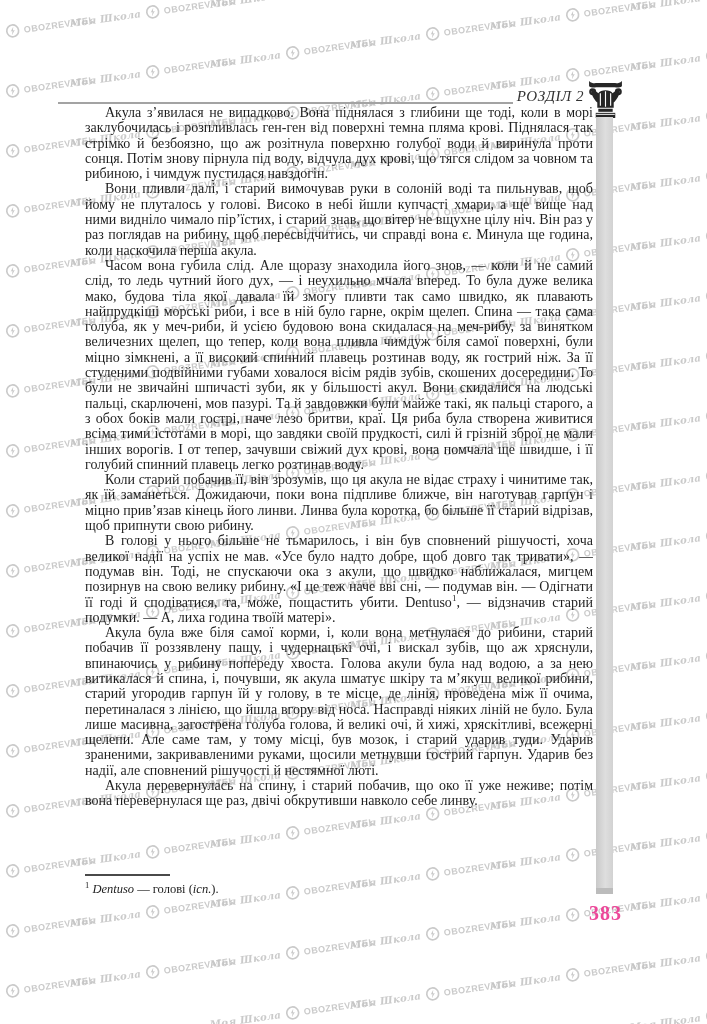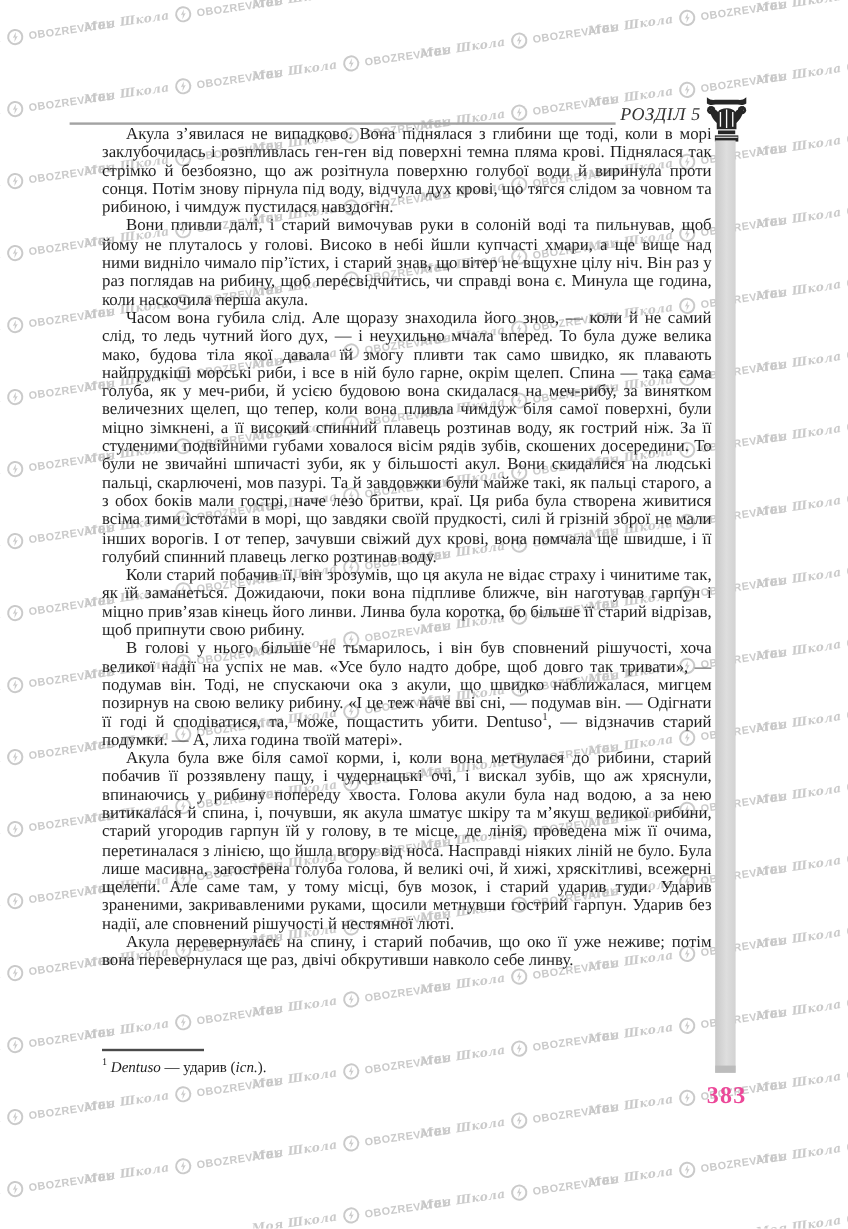--- a/index.html
+++ b/index.html
@@ -986,21 +986,21 @@
           <circle cx="10" cy="10" r="6.8" fill="#ffffff"></circle>
           <path d="M11.5 4.5 L7.3 10.6 L9.7 10.2 L8.2 15.5 L12.9 9.1 L10.4 9.6 Z" fill="currentColor"></path>
         </svg>
       </div>
     </div>
 
   <div class="content">
 
     <div class="header-rule"></div>
 
-    <div class="chapter-heading">РОЗДІЛ 5</div>
+    <div class="chapter-heading">РОЗДІЛ 2</div>
 
     <div class="ornament">
       <svg width="37" height="39" viewBox="0 0 36 38">
         <path fill="#262626" d="M2 1 C5 4 8 3 10 3 L26 3 C28 3 31 4 34 1 L34 6 C31 8 29 7 27 7 L9 7 C7 7 5 8 2 6 Z"></path>
         <circle cx="5.5" cy="11.5" r="3.4" fill="#262626"></circle>
         <circle cx="30.5" cy="11.5" r="3.4" fill="#262626"></circle>
         <circle cx="5.5" cy="11.5" r="1.1" fill="#ffffff"></circle>
         <circle cx="30.5" cy="11.5" r="1.1" fill="#ffffff"></circle>
         <path fill="#262626" d="M4 8 C6 12 9 10 11 13 C13 9 23 9 25 13 C27 10 30 12 32 8 C32 15 29 19 26 22 L26 27 L10 27 L10 22 C7 19 4 15 4 8 Z"></path>
         <path stroke="#ffffff" stroke-width="1.1" fill="none" d="M13 13 L13 25 M18 11 L18 26 M23 13 L23 25"></path>
@@ -1017,18 +1017,18 @@
       <p>Вони пливли далі, і старий вимочував руки в солоній воді та пильнував, щоб йому не плуталось у голові. Високо в небі йшли купчасті хмари, а ще вище над ними видніло чимало пір’їстих, і старий знав, що вітер не вщухне цілу ніч. Він раз у раз поглядав на рибину, щоб пересвідчитись, чи справді вона є. Минула ще година, коли наскочила перша акула.</p>
       <p>Часом вона губила слід. Але щоразу знаходила його знов, — коли й не самий слід, то ледь чутний його дух, — і неухильно мчала вперед. То була дуже велика мако, будова тіла якої давала їй змогу пливти так само швидко, як плавають найпрудкіші морські риби, і все в ній було гарне, окрім щелеп. Спина — така сама голуба, як у меч-риби, й усією будовою вона скидалася на меч-рибу, за винятком величезних щелеп, що тепер, коли вона пливла чимдуж біля самої поверхні, були міцно зімкнені, а її високий спинний плавець розтинав воду, як гострий ніж. За її стуленими подвійними губами ховалося вісім рядів зубів, скошених досередини. То були не звичайні шпичасті зуби, як у більшості акул. Вони скидалися на людські пальці, скарлючені, мов пазурі. Та й завдовжки були майже такі, як пальці старого, а з обох боків мали гострі, наче лезо бритви, краї. Ця риба була створена живитися всіма тими істотами в морі, що завдяки своїй прудкості, силі й грізній зброї не мали інших ворогів. І от тепер, зачувши свіжий дух крові, вона помчала ще швидше, і її голубий спинний плавець легко розтинав воду.</p>
       <p>Коли старий побачив її, він зрозумів, що ця акула не відає страху і чинитиме так, як їй заманеться. Дожидаючи, поки вона підпливе ближче, він наготував гарпун і міцно прив’язав кінець його линви. Линва була коротка, бо більше її старий відрізав, щоб припнути свою рибину.</p>
       <p><span>В голові у нього більше не тьмарилось, і він був сповнений рішучості, хоча великої надії на успіх не мав. «Усе було надто добре, щоб довго так тривати», — подумав він. Тоді, не спускаючи ока з акули, що швидко наближалася, мигцем позирнув на свою велику рибину. «І це теж наче вві сні, — подумав він. — Одігнати її годі й сподіватися, та, може, пощастить убити. </span><span>Dentuso</span><sup class="note-ref">1</sup><span>, — відзначив старий подумки. — А, лиха година твоїй матері».</span></p>
       <p>Акула була вже біля самої корми, і, коли вона метнулася до рибини, старий побачив її роззявлену пащу, і чудернацькі очі, і вискал зубів, що аж хряснули, впинаючись у рибину попереду хвоста. Голова акули була над водою, а за нею витикалася й спина, і, почувши, як акула шматує шкіру та м’якуш великої рибини, старий угородив гарпун їй у голову, в те місце, де лінія, проведена між її очима, перетиналася з лінією, що йшла вгору від носа. Насправді ніяких ліній не було. Була лише масивна, загострена голуба голова, й великі очі, й хижі, хряскітливі, всежерні щелепи. Але саме там, у тому місці, був мозок, і старий ударив туди. Ударив зраненими, закривавленими руками, щосили метнувши гострий гарпун. Ударив без надії, але сповнений рішучості й нестямної люті.</p>
       <p>Акула перевернулась на спину, і старий побачив, що око її уже неживе; потім вона перевернулася ще раз, двічі обкрутивши навколо себе линву.</p>
     </div>
 
     <div class="footnote-rule"></div>
 
-    <div class="footnote"><span class="fn-ref">1</span> <span class="italic">Dentuso</span><span> — ударив (</span><span class="italic">ісп.</span><span>).</span></div>
+    <div class="footnote"><span class="fn-ref">1</span> <span class="italic">Dentuso</span><span> — голові (</span><span class="italic">ісп.</span><span>).</span></div>
 
     <div class="page-number">383</div>
 
   </div>
 </div>
 
 </body></html>

